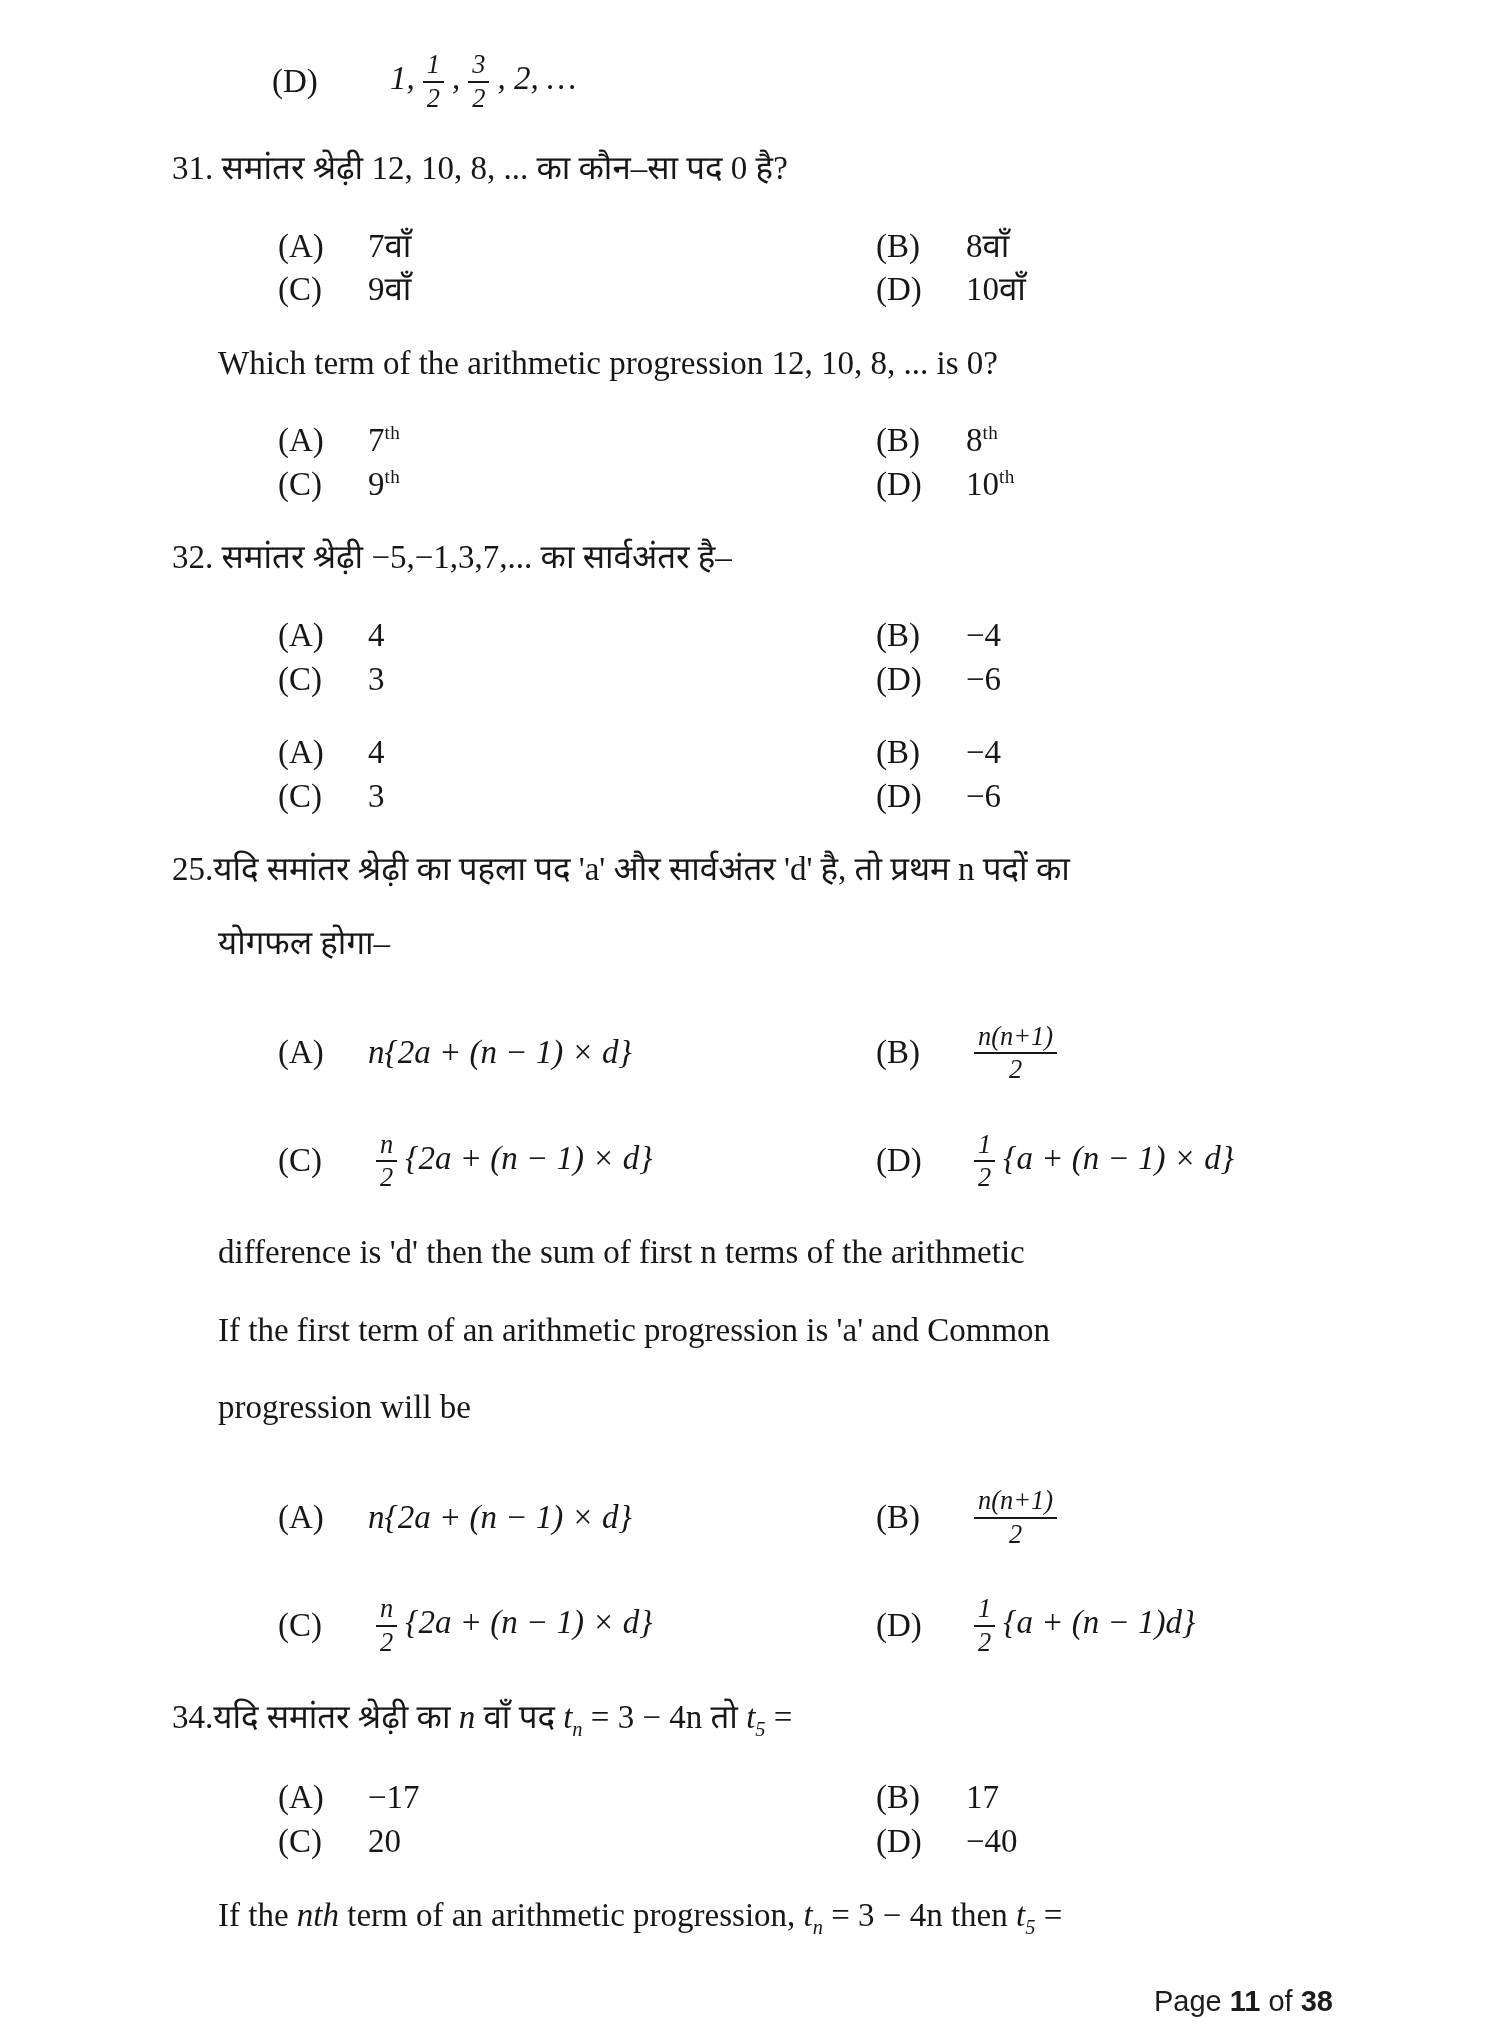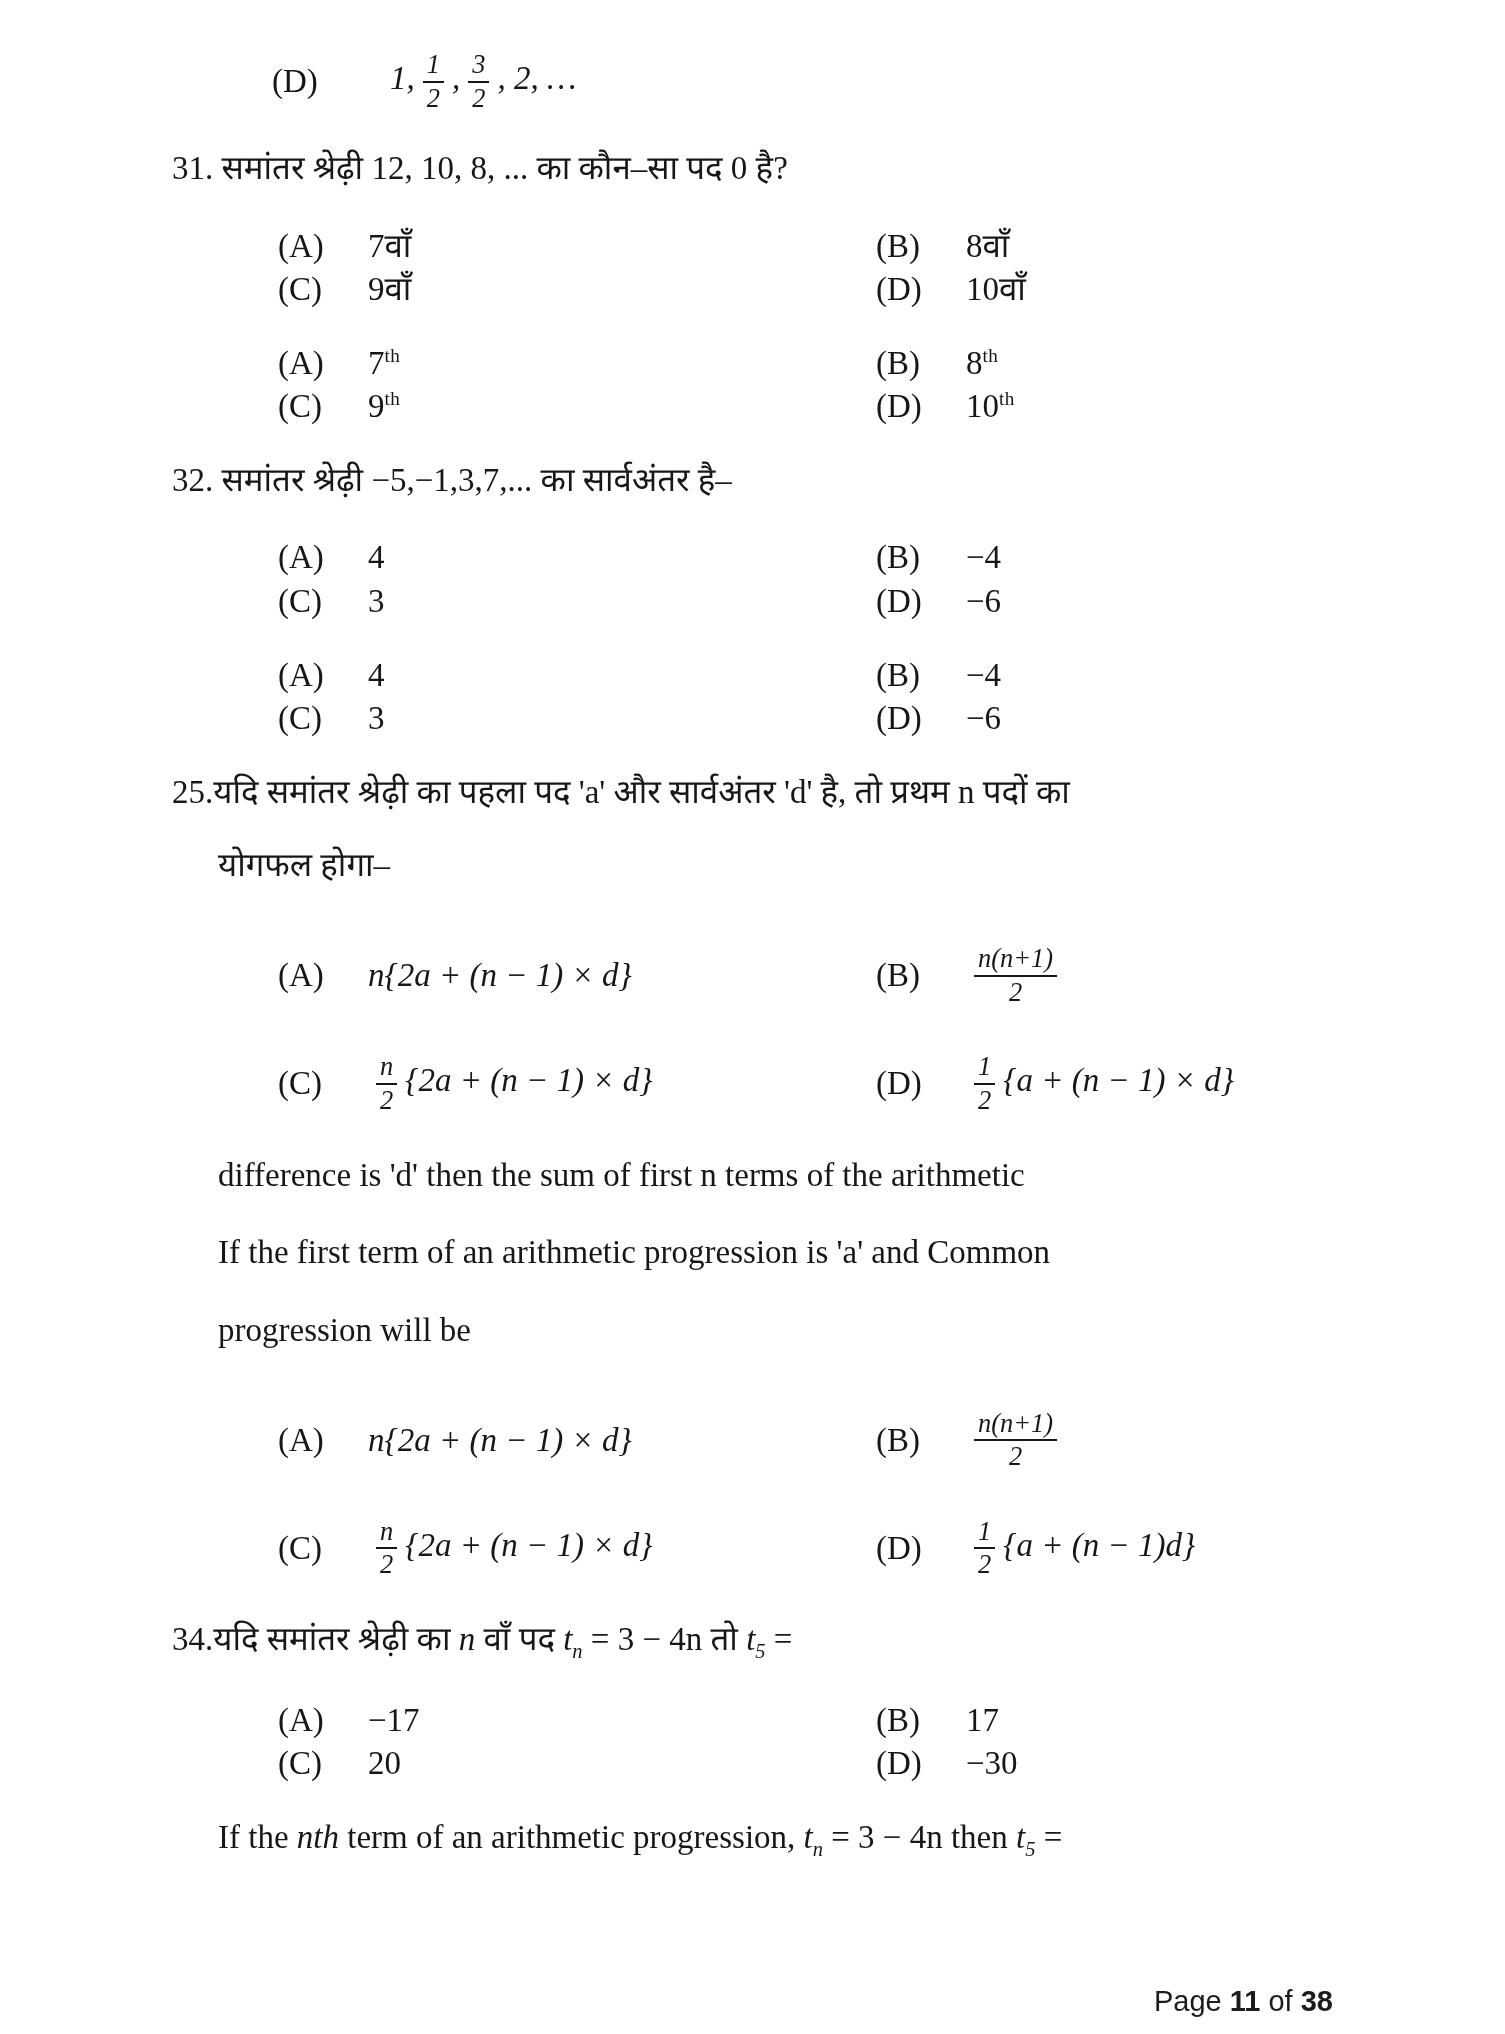--- a/index.html
+++ b/index.html
@@ -91,20 +91,21 @@
       <div class="opt">
         <span class="opt-label line">(C)</span>
         <span class="opt-value line">9वाँ</span>
       </div>
       <div class="opt">
         <span class="opt-label line">(D)</span>
         <span class="opt-value line">10वाँ</span>
       </div>
     </div>
 
+    <div class="line en-par">Which term of the arithmetic progression 12, 10, 8, ... is 0?</div>
     <div class="opts">
       <div class="opt">
         <span class="opt-label line">(A)</span>
         <span class="opt-value line"><span>7</span><sup class="ord">th</sup></span>
       </div>
       <div class="opt">
         <span class="opt-label line">(B)</span>
         <span class="opt-value line"><span>8</span><sup class="ord">th</sup></span>
       </div>
       <div class="opt">
@@ -229,21 +230,21 @@
       <div class="opt">
         <span class="opt-label line">(B)</span>
         <span class="opt-value line">17</span>
       </div>
       <div class="opt">
         <span class="opt-label line">(C)</span>
         <span class="opt-value line">20</span>
       </div>
       <div class="opt">
         <span class="opt-label line">(D)</span>
-        <span class="opt-value line">−30</span>
+        <span class="opt-value line">−40</span>
       </div>
     </div>
 
     <div class="line en-par"><span>If the </span><span class="math">nth</span><span> term of an arithmetic progression,  </span><span class="math">t</span><sub class="idx">n</sub><span> = 3 − 4n then </span><span class="math">t</span><sub class="idx">5</sub><span> =</span></div>
 
   </div>
 
   <div class="footer">
     <span>Page</span>
     <span class="num">11</span>

